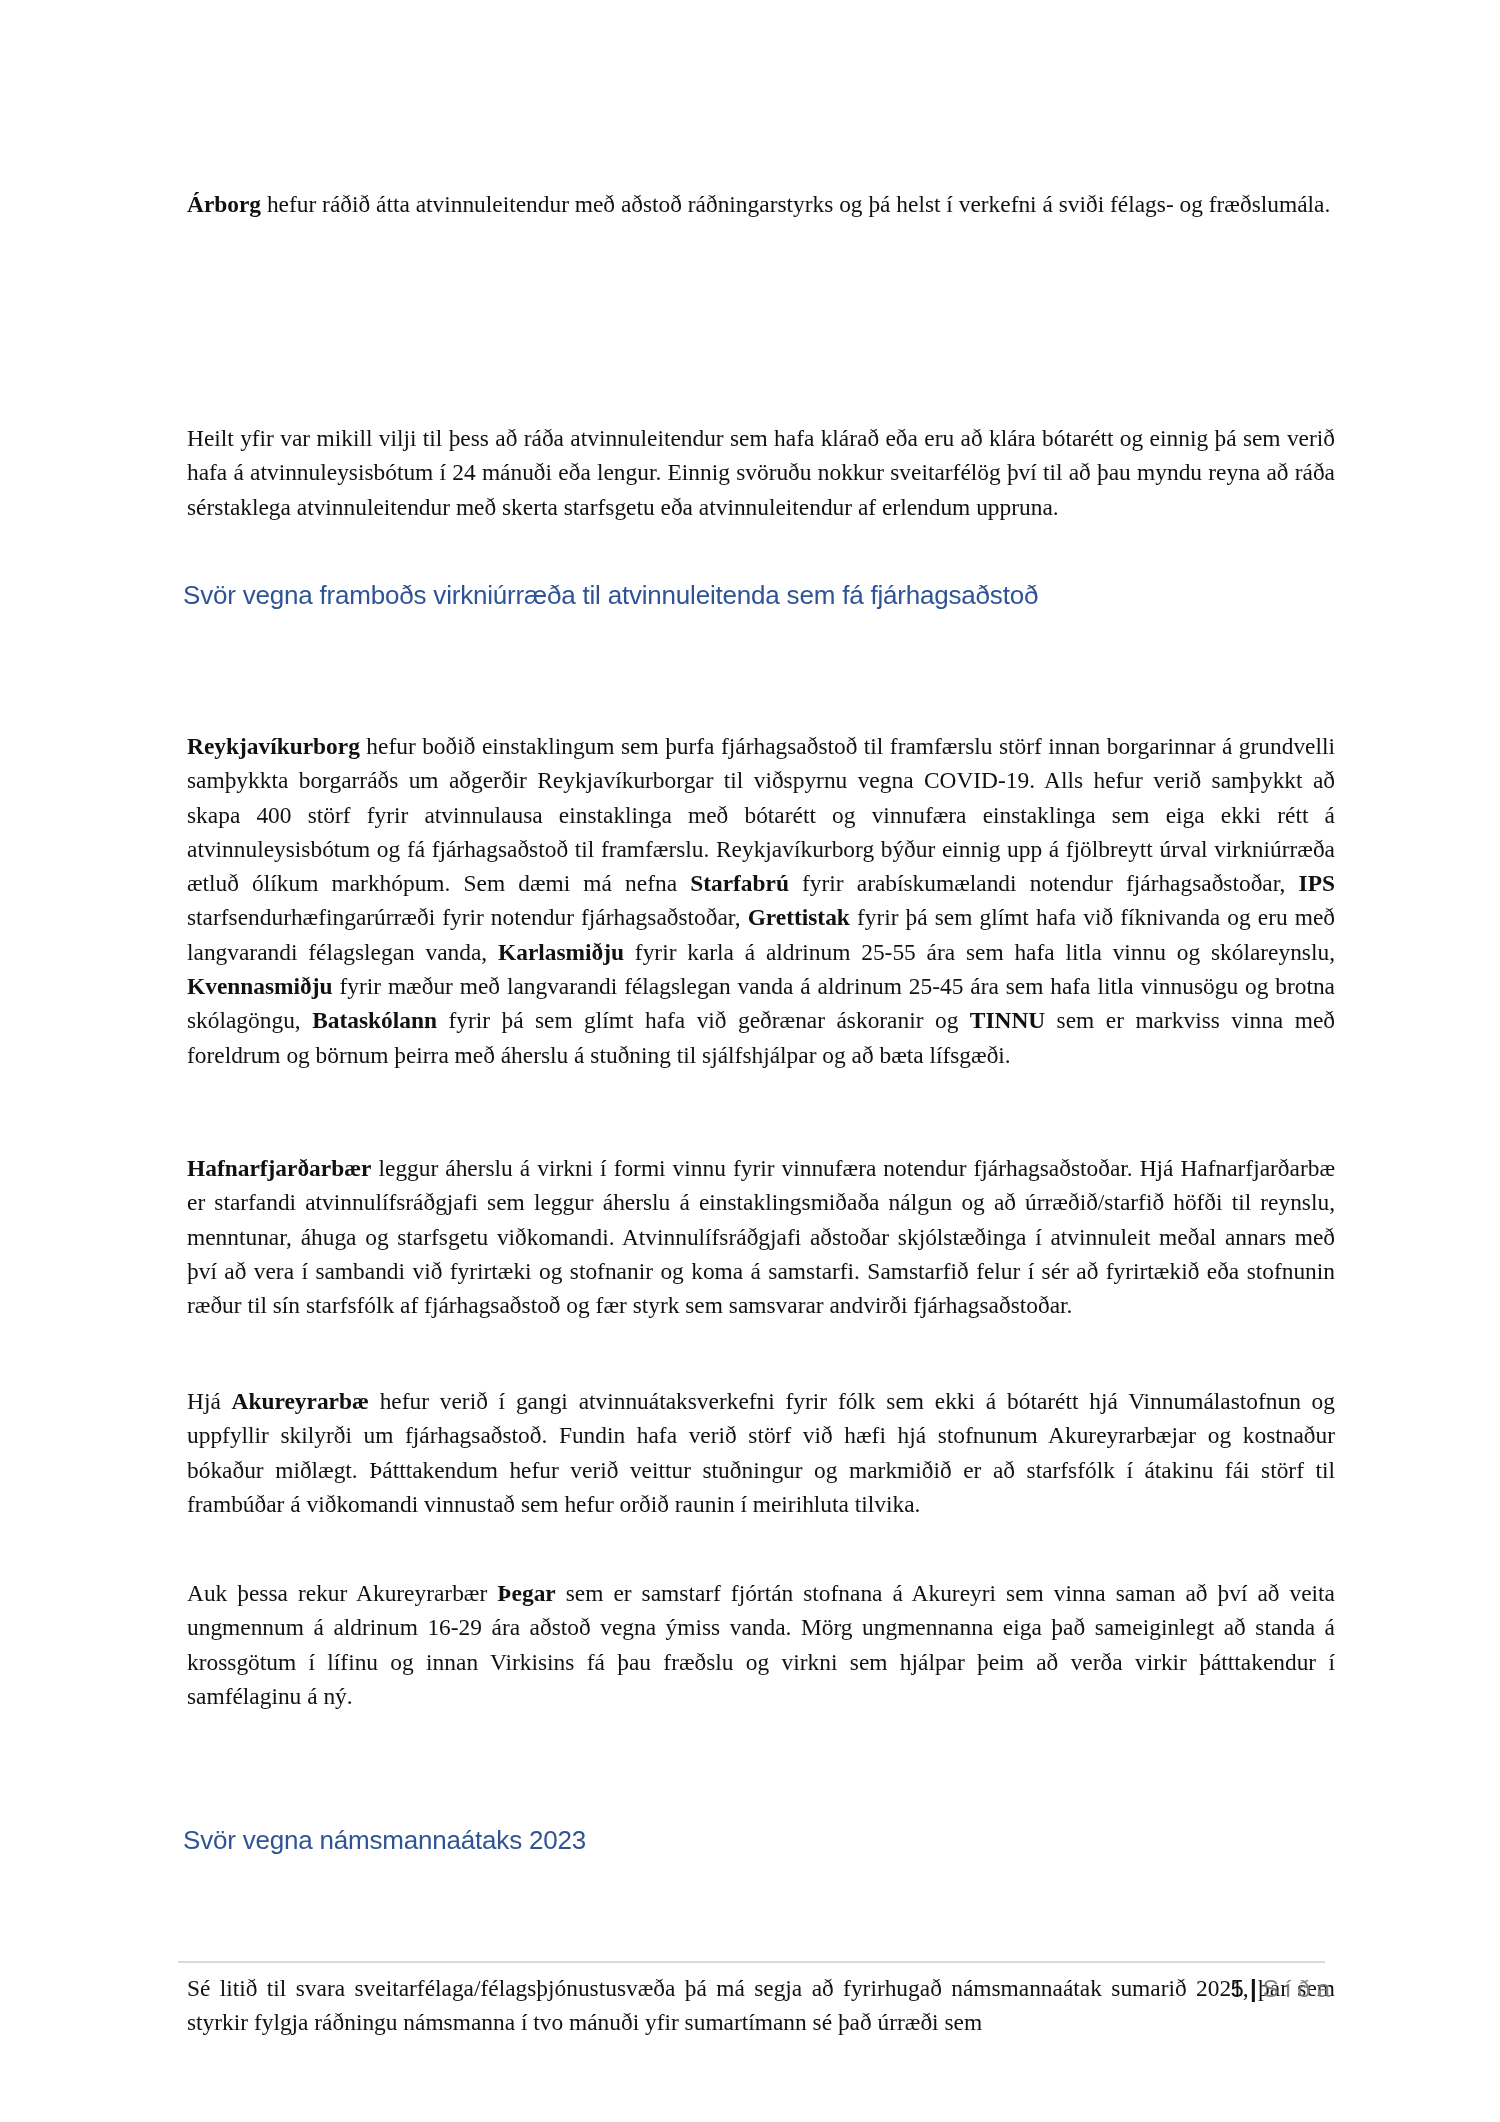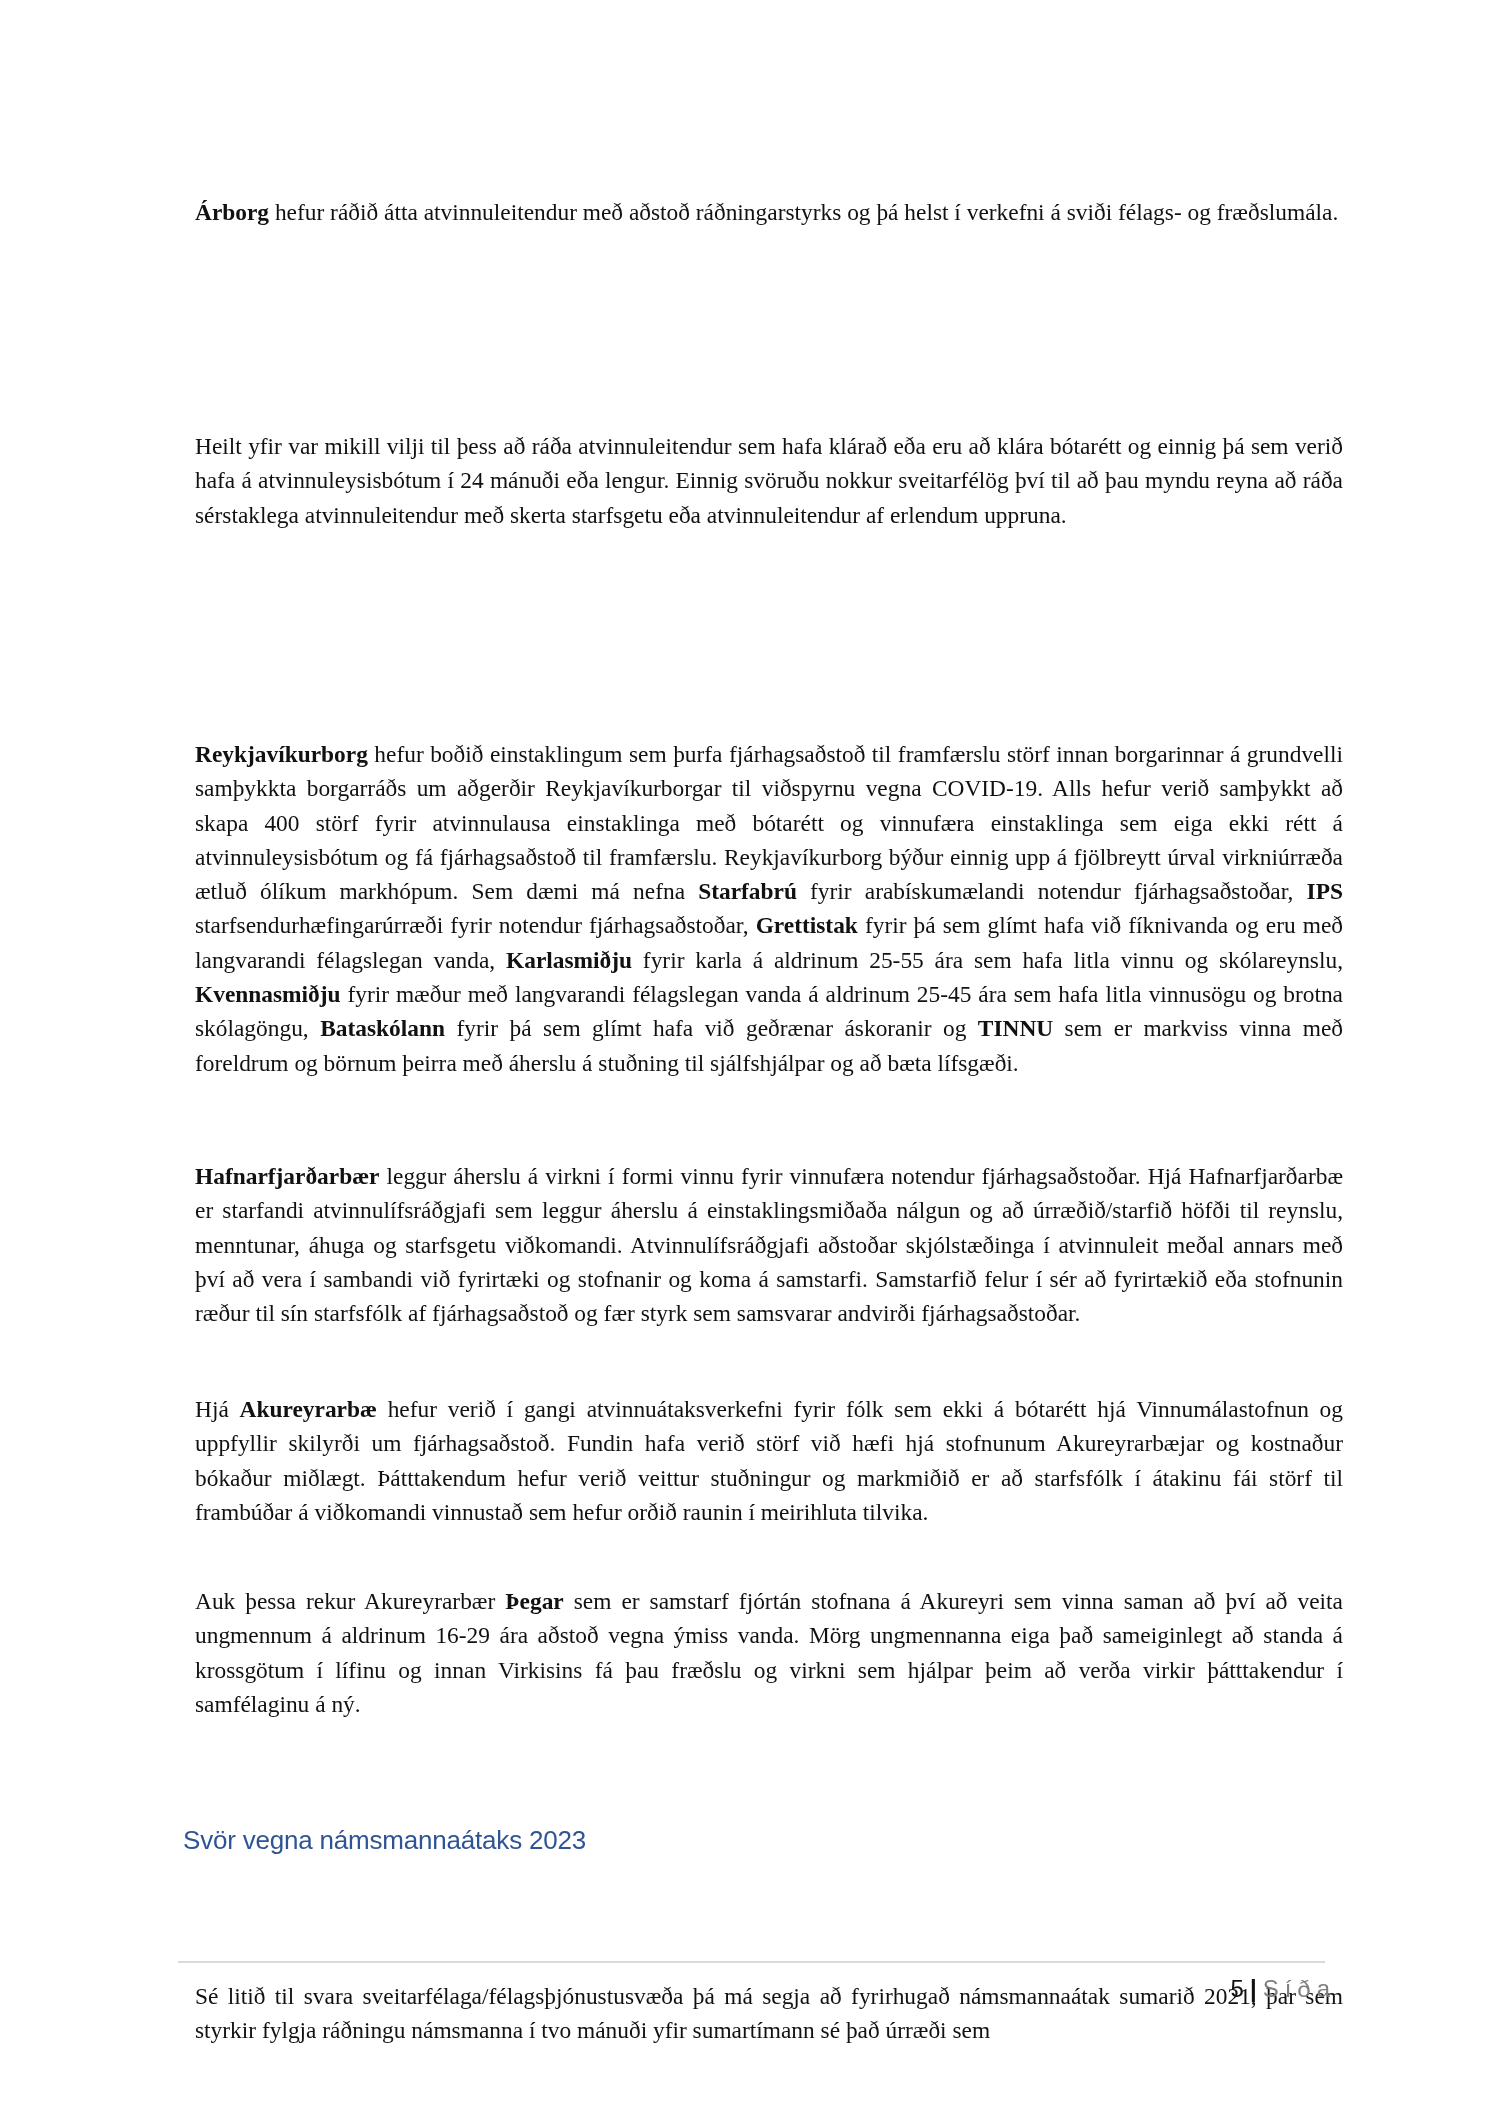--- a/index.html
+++ b/index.html
@@ -5,21 +5,21 @@
   html, body { margin: 0; padding: 0; background: #ffffff; }
   body { width: 1500px; height: 2122px; position: relative; overflow: hidden; }
   .page { position: absolute; left: 0; top: 0; width: 1500px; height: 2122px; background: #fff; }
   .block { position: absolute; left: 183px; width: 1148px; }
   .para {
     font-family: "Liberation Serif", serif;
     font-size: 23.4px;
     line-height: 34.3px;
     color: #111;
     text-align: justify;
-    margin: 12px;
+    margin: 4px;
   }
   .para b { font-weight: bold; }
   .para .bi { font-weight: bold; font-style: italic; }
   .heading {
     font-family: "Liberation Sans", sans-serif;
     font-size: 26px;
     line-height: 36px;
     color: #2F5496;
     font-weight: normal;
     margin: 0;
@@ -42,20 +42,23 @@
   <p class="block para" style="top:183px">
     <b>Árborg</b><span> hefur ráðið átta atvinnuleitendur með aðstoð ráðningarstyrks og þá helst í verkefni á sviði félags- og fræðslumála.</span>
   </p>
 
 
 
   <p class="block para" style="top:417px">
     <span>Heilt yfir var mikill vilji til þess að ráða atvinnuleitendur sem hafa klárað eða eru að klára bótarétt og einnig þá sem verið hafa á atvinnuleysisbótum í 24 mánuði eða lengur. Einnig svöruðu nokkur sveitarfélög því til að þau myndu reyna að ráða sérstaklega atvinnuleitendur með skerta starfsgetu eða atvinnuleitendur af erlendum uppruna.</span>
   </p>
 
+  <h2 class="block heading" style="top: 577px; color: rgb(47, 84, 150);">
+    <span>Svör vegna framboðs virkniúrræða til atvinnuleitenda sem fá fjárhagsaðstoð</span>
+  </h2>
 
 
   <p class="block para" style="top:725px">
     <b>Reykjavíkurborg</b><span> hefur boðið einstaklingum sem þurfa fjárhagsaðstoð til framfærslu störf innan borgarinnar á grundvelli samþykkta borgarráðs um aðgerðir Reykjavíkurborgar til viðspyrnu vegna COVID-19. Alls hefur verið samþykkt að skapa 400 störf fyrir atvinnulausa einstaklinga með bótarétt og vinnufæra einstaklinga sem eiga ekki rétt á atvinnuleysisbótum og fá fjárhagsaðstoð til framfærslu. Reykjavíkurborg býður einnig upp á fjölbreytt úrval virkniúrræða ætluð ólíkum markhópum. Sem dæmi má nefna </span><b>Starfabrú</b><span> fyrir arabískumælandi notendur fjárhagsaðstoðar, </span><b>IPS</b><span> starfsendurhæfingarúrræði fyrir notendur fjárhagsaðstoðar, </span><b>Grettistak</b><span> fyrir þá sem glímt hafa við fíknivanda og eru með langvarandi félagslegan vanda, </span><b>Karlasmiðju</b><span> fyrir karla á aldrinum 25-55 ára sem hafa litla vinnu og skólareynslu, </span><b>Kvennasmiðju</b><span> fyrir mæður með langvarandi félagslegan vanda á aldrinum 25-45 ára sem hafa litla vinnusögu og brotna skólagöngu, </span><b>Bataskólann</b><span> fyrir þá sem glímt hafa við geðrænar áskoranir og </span><b>TINNU</b><span> sem er markviss vinna með foreldrum og börnum þeirra með áherslu á stuðning til sjálfshjálpar og að bæta lífsgæði.</span>
   </p>
 
   <p class="block para" style="top:1147px">
     <b>Hafnarfjarðarbær</b><span> leggur áherslu á virkni í formi vinnu fyrir vinnufæra notendur fjárhagsaðstoðar. Hjá Hafnarfjarðarbæ er starfandi atvinnulífsráðgjafi sem leggur áherslu á einstaklingsmiðaða nálgun og að úrræðið/starfið höfði til reynslu, menntunar, áhuga og starfsgetu viðkomandi. Atvinnulífsráðgjafi aðstoðar skjólstæðinga í atvinnuleit meðal annars með því að vera í sambandi við fyrirtæki og stofnanir og koma á samstarfi. Samstarfið felur í sér að fyrirtækið eða stofnunin ræður til sín starfsfólk af fjárhagsaðstoð og fær styrk sem samsvarar andvirði fjárhagsaðstoðar.</span>
   </p>
 

